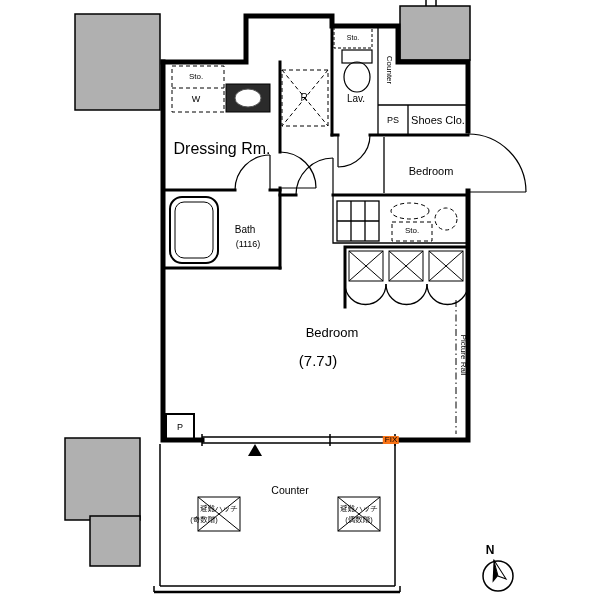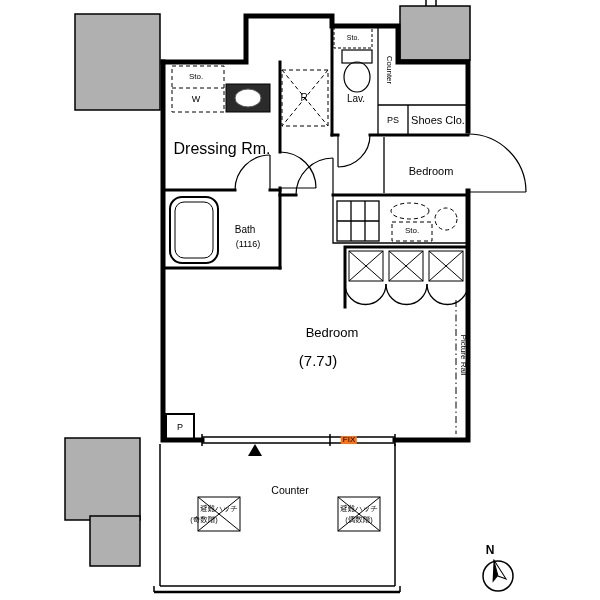--- a/index.html
+++ b/index.html
@@ -1,21 +1,21 @@
 <!DOCTYPE html>
 <html><head>
 <meta charset="utf-8">
 <style>
   html,body{margin:0;padding:0;background:#fff;}
   #canvas{position:relative;width:600px;height:600px;background:#fff;overflow:hidden;
           font-family:"Liberation Sans",sans-serif;}
   #plan-svg{position:absolute;left:0;top:0;}
   .lbl{position:absolute;transform:translate(-50%,-50%);color:#000;white-space:nowrap;line-height:1;}
   .vert{writing-mode:vertical-rl;}
-  .halo{background:#f97316;padding:0 2px;}
+  .halo{background:#f97316;padding:0 2px;margin-left:42px;}
 </style>
 </head>
 <body>
 
 <div id="canvas">
 
   <svg id="plan-svg" width="600" height="600" viewBox="0 0 600 600">
 
     <g fill="#b0b0b0" stroke="#000" stroke-width="1.5">
       <rect x="75" y="14" width="85" height="96"></rect>

